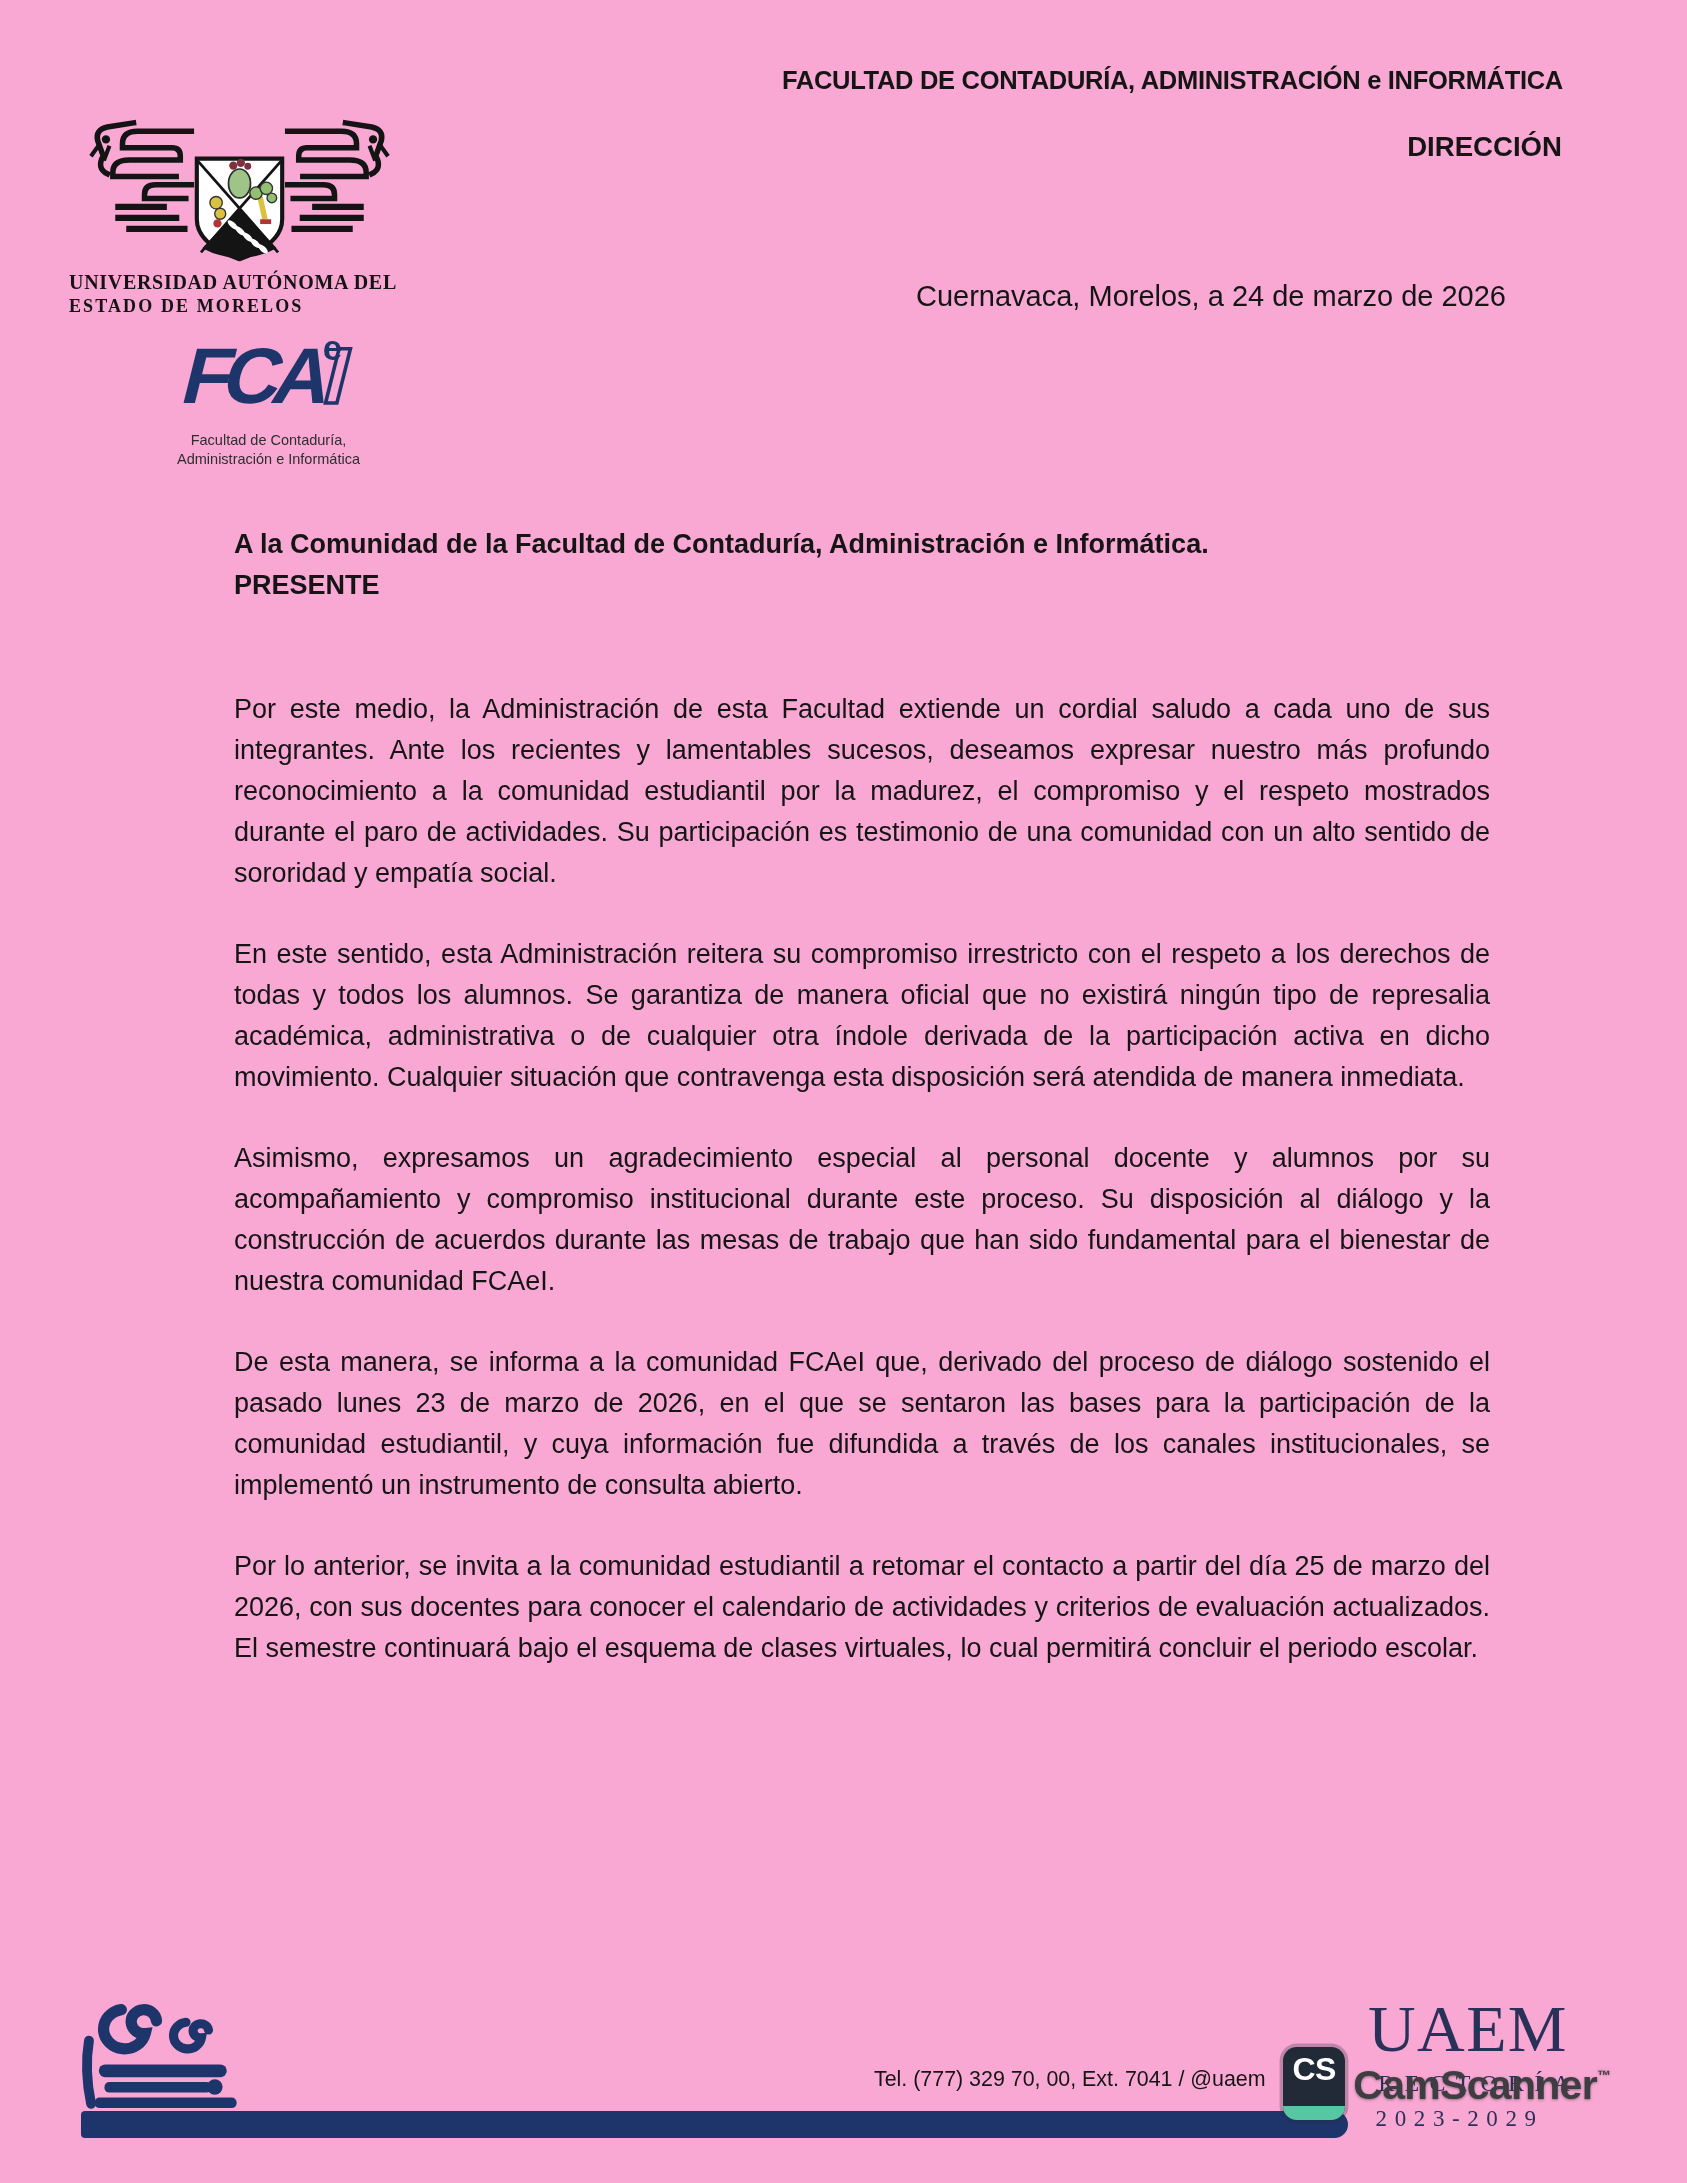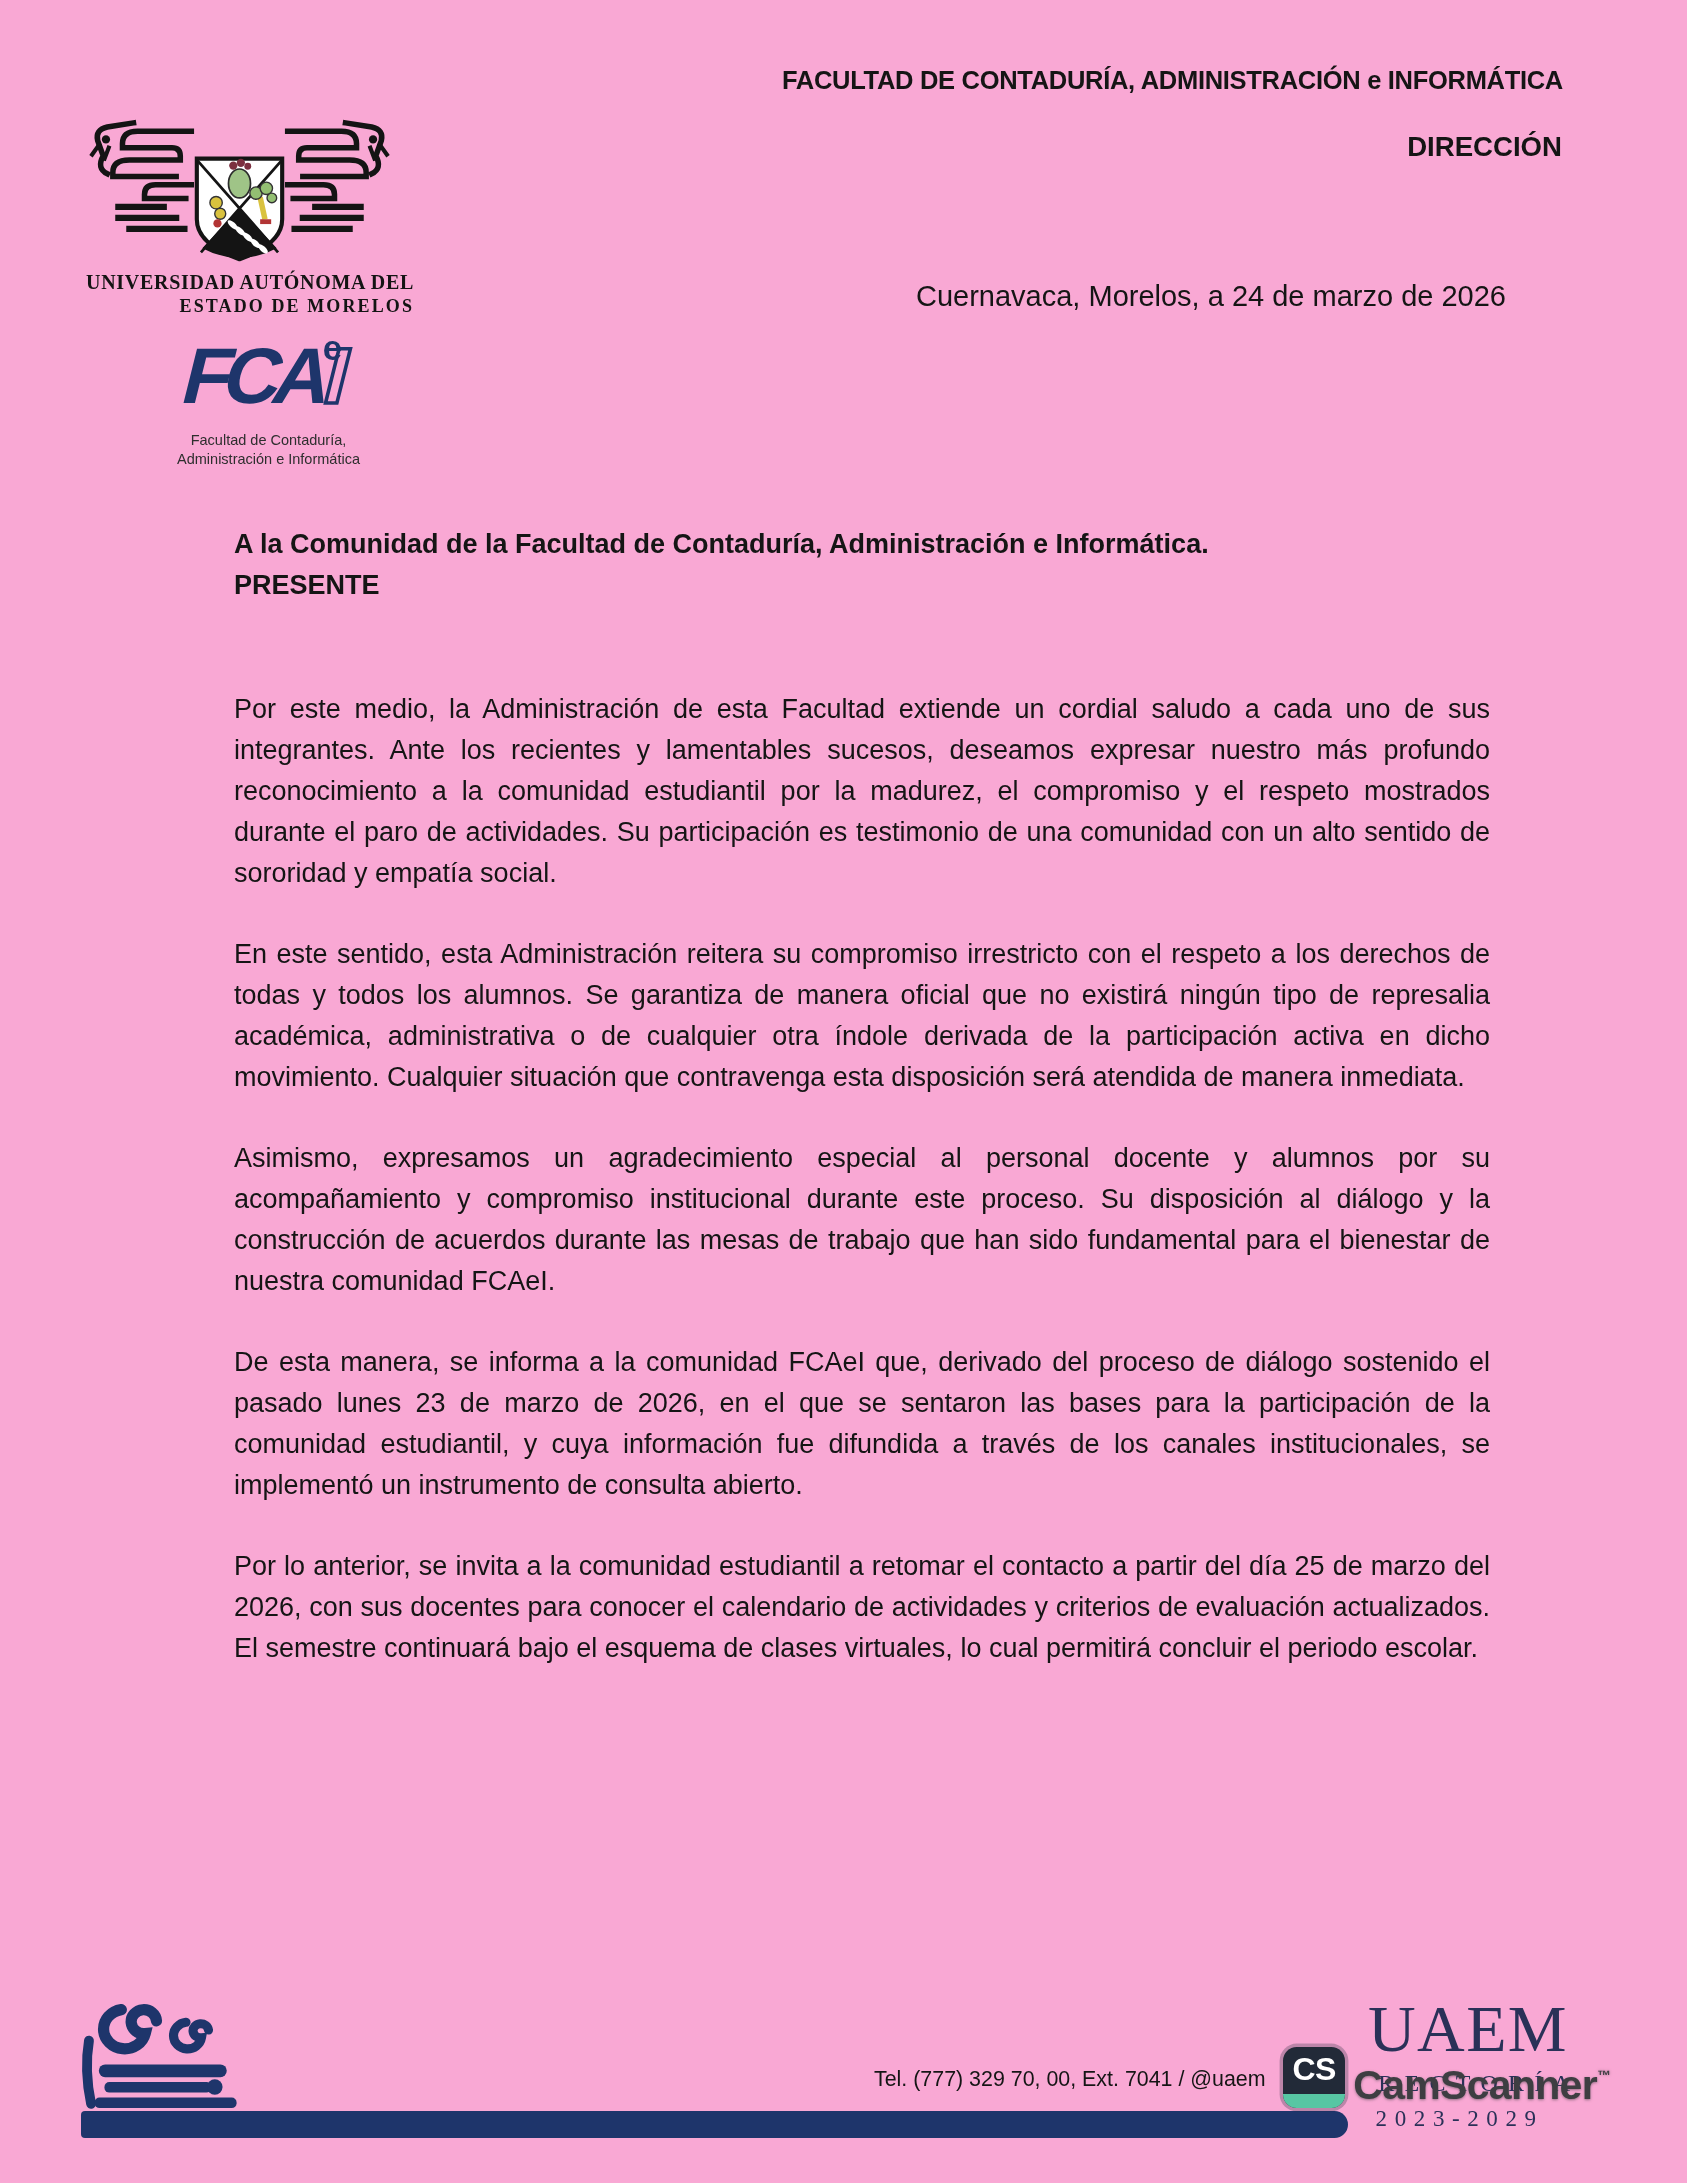--- a/index.html
+++ b/index.html
@@ -30,21 +30,21 @@
     font-weight:bold;font-size:27.6px;white-space:nowrap;
   }
   .h-date{
     position:absolute;top:280px;right:181px;
     font-size:29px;white-space:nowrap;
   }
   
   .crest-svg{position:absolute;left:88px;top:116px;}
   .crest-name{
     position:absolute;left:69px;top:270px;width:345px;
-    text-align:right;font-family:"Liberation Serif", serif;
+    text-align:left;font-family:"Liberation Serif", serif;
     font-weight:bold;color:#141414;line-height:24px;
   }
   .crest-name .l1{font-size:20px;letter-spacing:0.7px;}
   .crest-name .l2{font-size:18px;letter-spacing:2.1px;}
   
   .fcaei{position:absolute;left:141px;top:321px;width:255px;text-align:center;}
   .fcaei svg{display:block;margin:0 auto;}
   .fcaei-caption{font-size:14.5px;line-height:18.6px;color:#2e2e2e;margin-top:8px;}
   
   .letter{position:absolute;left:234px;top:524px;width:1256px;}
@@ -75,21 +75,21 @@
     font-family:"Liberation Serif", serif;
   }
   .uaem-acronym{font-size:66px;line-height:63px;letter-spacing:1.4px;}
   .uaem-subtitle{font-size:24px;letter-spacing:10.3px;padding-left:10.3px;margin-top:9.6px;}
   .uaem-years{font-size:23px;letter-spacing:7.6px;padding-left:7.6px;margin-top:9.6px;}
   .camscanner{
     position:absolute;left:1283px;top:2047px;z-index:6;
     display:flex;align-items:flex-start;
   }
   .cs-icon{
-    position:relative;width:62px;height:61px;border-radius:13.8px;
+    position:relative;width:62px;height:73px;border-radius:13.8px;
     background:var(--cs-dark,#222a38);
     box-shadow:0 0 0 3.4px rgba(34,42,56,0.28);
     overflow:hidden;flex:0 0 auto;
   }
   .cs-icon .cs-text{
     position:absolute;left:0;right:0;top:4.1px;text-align:center;
     color:#ffffff;font-weight:bold;font-size:32px;letter-spacing:-0.7px;
   }
   .cs-green{
     position:absolute;left:0;right:0;bottom:0;height:13.8px;

